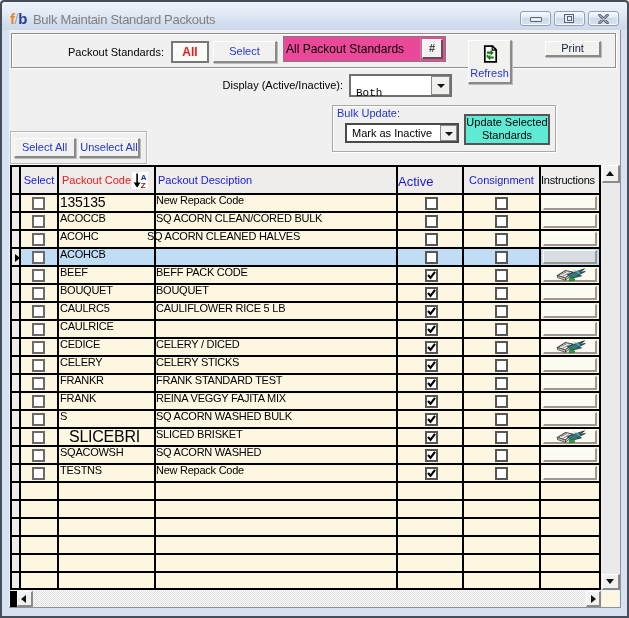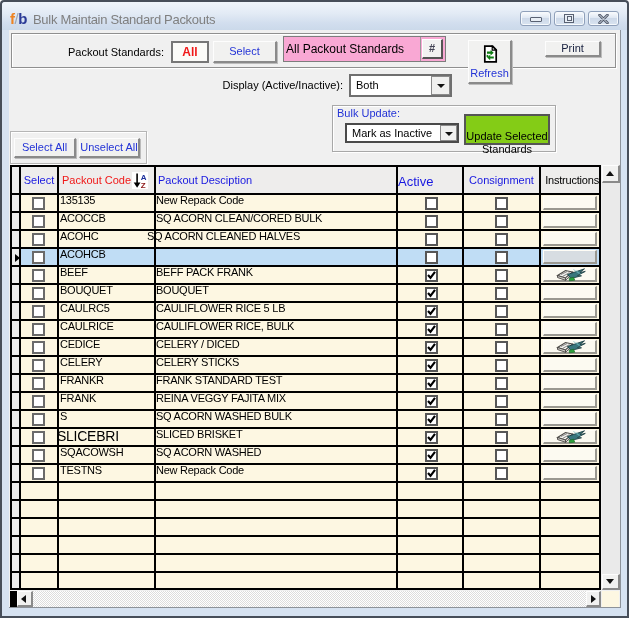--- a/index.html
+++ b/index.html
@@ -31,51 +31,51 @@
     <svg class="a" style="left:9px;top:2px;" width="11" height="10" viewBox="0 0 11 10">
       <path d="M1.5 1 L9.5 9 M9.5 1 L1.5 9" stroke="#4e5666" stroke-width="2.6" stroke-linecap="round"></path>
       <path d="M1.5 1 L9.5 9 M9.5 1 L1.5 9" stroke="#dce4ef" stroke-width="1" stroke-linecap="round"></path>
     </svg>
   </div>
 <div class="a" style="left:9px;top:30px;width:611px;height:577px;background:#f0f0f0;border-right:1px solid #8d9299;border-bottom:1px solid #8d9299;"></div>
 <div class="a" style="left:11px;top:33px;width:603px;height:33px;border:1px solid #8f8f8f;box-shadow:inset 1px 1px 0 #ffffff,1px 1px 0 #ffffff;"></div>
 <div class="a" style="left:20px;top:46px;width:144px;text-align:right;font-size:11px;color:#000;">Packout Standards:</div>
 <div class="a" style="left:171px;top:41px;width:38px;height:22px;background:#fbfbf8;border:2px solid #777;box-sizing:border-box;text-align:center;font-size:12px;font-weight:bold;color:#f01818;line-height:18px;">All</div>
 <div class="a raised btxt" style="left:213px;top:41px;width:61px;height:19px;font-size:11px;line-height:18px;">Select</div>
-<div class="a" style="left:283px;top:36px;width:161px;height:24px;border:1px solid #7d7d7d;background:#f9a8d4;">
+<div class="a" style="left:283px;top:36px;width:161px;height:24px;border:1px solid #7d7d7d;background:#ec4899;">
     <div class="a" style="left:0;top:0;width:137px;height:24px;border-right:1px solid #999;white-space:nowrap;overflow:hidden;font-size:12px;color:#000;line-height:24px;padding-left:2px;box-sizing:border-box;">All Packout Standards</div>
     <div class="a" style="left:138px;top:2px;width:21px;height:20px;background:#f2f2f1;border-top:1px solid #fff;border-left:1px solid #fff;border-right:2px solid #555;border-bottom:2px solid #555;box-sizing:border-box;text-align:center;font-size:11px;font-weight:bold;color:#445;line-height:16px;">#</div>
   </div>
 <div class="a raised" style="left:468px;top:40px;width:41px;height:41px;">
     <svg width="17" height="18" viewBox="0 0 17 18" style="position:absolute;left:13px;top:4px;">
       <path d="M2.8 1.2 L10.6 1.2 L14.2 4.8 L14.2 16.8 L2.8 16.8 Z" fill="#ffffff" stroke="#000" stroke-width="1.7"></path>
       <path d="M10.2 1.4 L10.2 5.2 L14 5.2 Z" fill="#ffffff" stroke="#000" stroke-width="1.2"></path>
       <path d="M5.0 6.6 L8.6 6.6 L8.6 4.9 L11.7 7.7 L8.6 10.4 L8.6 8.7 L5.0 8.7 Z" fill="#0e7d12"></path>
       <rect x="4.6" y="9.9" width="1.7" height="2.2" fill="#0e7d12"></rect>
       <path d="M11.8 12.3 L8.2 12.3 L8.2 14.0 L5.1 11.2 L8.2 8.5 L8.2 10.2 L11.8 10.2 Z" fill="#0e7d12" transform="translate(0,1.2)"></path>
     </svg>
     <div class="a btxt" style="left:0;top:26px;width:41px;font-size:11px;">Refresh</div>
   </div>
 <div class="a raised" style="left:545px;top:41px;width:53px;height:13px;text-align:center;font-size:11px;color:#17203f;line-height:13px;">Print</div>
 <div class="a" style="left:180px;top:79px;width:163px;text-align:right;font-size:11px;color:#000;">Display (Active/Inactive):</div>
 <div class="a" style="left:349px;top:74px;width:103px;height:23px;border:2px solid #6f6f6f;background:#fff;box-sizing:border-box;">
-    <div class="a" style="left:5px;top:3px;font-size:11px;color:#000;">Both</div>
+    <div class="a" style="left:5px;top:11px;font-size:11px;color:#000;font-family:Liberation Mono, monospace;">Both</div>
     <div class="a" style="left:80px;top:0px;width:19px;height:19px;background:#f0f0ef;border:1px solid #8a8a8a;box-sizing:border-box;">
       <div class="a" style="left:5px;top:7px;width:0;height:0;border-left:4px solid transparent;border-right:4px solid transparent;border-top:4px solid #111;"></div>
     </div>
   </div>
 <div class="a" style="left:332px;top:105px;width:222px;height:45px;border:1px solid #a8a8a8;box-shadow:inset 1px 1px 0 #ffffff,1px 1px 0 #ffffff;"></div>
 <div class="a" style="left:337px;top:107px;font-size:11px;color:#2333d6;">Bulk Update:</div>
 <div class="a" style="left:345px;top:123px;width:114px;height:20px;border:2px solid #4a4a4a;background:#fff;box-sizing:border-box;">
     <div class="a" style="left:5px;top:2px;font-size:11px;color:#000;">Mark as Inactive</div>
     <div class="a" style="left:93px;top:0px;width:17px;height:16px;background:#f0f0ef;border:1px solid #8a8a8a;box-sizing:border-box;">
       <div class="a" style="left:4px;top:6px;width:0;height:0;border-left:4px solid transparent;border-right:4px solid transparent;border-top:4px solid #111;"></div>
     </div>
   </div>
-<div class="a" style="left:464px;top:114px;width:86px;height:31px;background:#84cc16;border:2px solid #555;box-sizing:border-box;text-align:center;font-size:11px;color:#000;line-height:13px;padding-top:14px;white-space:nowrap;">Update Selected<br>Standards</div>
+<div class="a" style="left:464px;top:114px;width:86px;height:31px;background:#5eead4;border:2px solid #555;box-sizing:border-box;text-align:center;font-size:11px;color:#000;line-height:13px;padding-top:0px;white-space:nowrap;">Update Selected<br>Standards</div>
 <div class="a" style="left:10px;top:131px;width:135px;height:31px;border:1px solid #b5b5b5;box-shadow:inset 1px 1px 0 #ffffff,1px 1px 0 #ffffff;"></div>
 <div class="a raised btxt" style="left:14px;top:138px;width:59px;height:17px;font-size:11px;line-height:16px;white-space:nowrap;">Select All</div>
 <div class="a raised btxt" style="left:79px;top:138px;width:58px;height:17px;font-size:11px;line-height:16px;white-space:nowrap;">Unselect All</div>
 <div class="a" style="left:10px;top:165px;width:591px;height:425px;background:#fdf7e2;border:2px solid #000000;box-sizing:border-box;">
 <div class="a" style="left:0;top:0;width:587px;height:26px;background:#eeedec;"></div>
 <div class="a" style="left:0;top:0;width:7px;height:421px;background:#ececec;"></div>
 <div class="a" style="left:9px;top:81px;width:578px;height:17px;background:#c0ddf5;"></div>
 <div class="a" style="left:0;top:26px;width:587px;height:2px;background:#000000;"></div>
 <div class="a" style="left:0;top:44px;width:587px;height:2px;background:#000000;"></div>
 <div class="a" style="left:0;top:62px;width:587px;height:2px;background:#000000;"></div>
@@ -110,24 +110,24 @@
       <svg width="16" height="17" viewBox="0 0 16 17" style="position:absolute;left:0;top:0;">
         <rect x="4.3" y="1.5" width="1.6" height="10" fill="#000"></rect>
         <path d="M1.7 10.5 L8.5 10.5 L5.1 15.8 Z" fill="#000"></path>
         <text x="8.7" y="8.2" font-size="8" font-weight="bold" fill="#1c2f9c" font-family="Liberation Sans">A</text>
         <text x="8.7" y="16.2" font-size="8" font-weight="bold" fill="#8c1616" font-family="Liberation Sans">Z</text>
       </svg>
     </div>
 <div class="a" style="left:146px;top:7px;width:238px;text-align:left;font-size:11px;color:#1818e0;">Packout Desciption</div>
 <div class="a" style="left:386px;top:7px;width:86px;text-align:left;font-size:13px;color:#1818e0;">Active</div>
 <div class="a" style="left:452px;top:7px;width:75px;text-align:center;font-size:11px;color:#1818e0;">Consignment</div>
-<div class="a" style="left:529px;top:7px;width:58px;text-align:right;font-size:11px;letter-spacing:-0.2px;color:#000;">Instructions</div>
+<div class="a" style="left:529px;top:7px;width:58px;text-align:left;font-size:11px;letter-spacing:-0.2px;color:#000;">Instructions</div>
 <div class="a" style="left:3px;top:87px;width:0;height:0;border-top:4px solid transparent;border-bottom:4px solid transparent;border-left:5px solid #000;"></div>
 <div class="a chk" style="left:20px;top:30px;border-color:#6a6a6a;"></div>
-<div class="a" style="left:48px;top:27px;font-size:11px;letter-spacing:-0.25px;color:#000;white-space:nowrap;">135135</div>
+<div class="a" style="left:48px;top:27px;font-size:14px;letter-spacing:-0.25px;color:#000;white-space:nowrap;">135135</div>
 <div class="a" style="left:144px;top:27px;font-size:11px;letter-spacing:-0.25px;color:#000;white-space:nowrap;">New Repack Code</div>
 <div class="a chk" style="left:413px;top:30px;border-color:#565656;"></div>
 <div class="a chk" style="left:483px;top:30px;border-color:#565656;"></div>
 <div class="a instrbtn" style="left:531px;top:29px;width:54px;height:14px;box-sizing:border-box;background:#fcfaf1;"></div>
 <div class="a chk" style="left:20px;top:48px;border-color:#6a6a6a;"></div>
 <div class="a" style="left:48px;top:45px;font-size:11px;letter-spacing:-0.25px;color:#000;white-space:nowrap;">ACOCCB</div>
 <div class="a" style="left:144px;top:45px;font-size:11px;letter-spacing:-0.25px;color:#000;white-space:nowrap;">SQ ACORN CLEAN/CORED BULK</div>
 <div class="a chk" style="left:413px;top:48px;border-color:#565656;"></div>
 <div class="a chk" style="left:483px;top:48px;border-color:#565656;"></div>
 <div class="a instrbtn" style="left:531px;top:47px;width:54px;height:14px;box-sizing:border-box;background:#fcfaf1;"></div>
@@ -137,21 +137,21 @@
 <div class="a chk" style="left:413px;top:66px;border-color:#565656;"></div>
 <div class="a chk" style="left:483px;top:66px;border-color:#565656;"></div>
 <div class="a instrbtn" style="left:531px;top:65px;width:54px;height:14px;box-sizing:border-box;background:#fcfaf1;"></div>
 <div class="a chk" style="left:20px;top:84px;border-color:#6a6a6a;"></div>
 <div class="a" style="left:48px;top:81px;font-size:11px;letter-spacing:-0.25px;color:#000;white-space:nowrap;">ACOHCB</div>
 <div class="a chk" style="left:413px;top:84px;border-color:#565656;"></div>
 <div class="a chk" style="left:483px;top:84px;border-color:#565656;"></div>
 <div class="a instrbtn" style="left:531px;top:83px;width:54px;height:14px;box-sizing:border-box;background:#d7dde2;"></div>
 <div class="a chk" style="left:20px;top:102px;border-color:#6a6a6a;"></div>
 <div class="a" style="left:48px;top:99px;font-size:11px;letter-spacing:-0.25px;color:#000;white-space:nowrap;">BEEF</div>
-<div class="a" style="left:144px;top:99px;font-size:11px;letter-spacing:-0.25px;color:#000;white-space:nowrap;">BEFF PACK FRANK</div>
+<div class="a" style="left:144px;top:99px;font-size:11px;letter-spacing:-0.25px;color:#000;white-space:nowrap;">BEFF PACK CODE</div>
 <div class="a chk" style="left:413px;top:102px;border-color:#565656;">
       <svg width="9" height="9" viewBox="0 0 9 9" style="position:absolute;left:0px;top:0px;">
         <path d="M1 4 L3.5 6.8 L8 0.8" stroke="#000" stroke-width="2.2" fill="none"></path>
       </svg>
     </div>
 <div class="a chk" style="left:483px;top:102px;border-color:#565656;"></div>
 <div class="a instrbtn" style="left:531px;top:101px;width:54px;height:14px;box-sizing:border-box;background:#fcfaf1;">
       <div class="a" style="left:12px;top:-1px;"><svg width="30" height="14" viewBox="0 0 30 14">
           <path d="M1.5 7.5 L9.5 2.5 L16.5 4 L9.5 10 Z" fill="#f2f2ef" stroke="#4a4744" stroke-width="1.1"></path>
           <path d="M1.5 7.5 L1.5 9.5 L9.5 12.3 L9.5 10 Z" fill="#cfccc7" stroke="#4a4744" stroke-width="0.9"></path>
@@ -177,21 +177,20 @@
 <div class="a" style="left:144px;top:135px;font-size:11px;letter-spacing:-0.25px;color:#000;white-space:nowrap;">CAULIFLOWER RICE 5 LB</div>
 <div class="a chk" style="left:413px;top:138px;border-color:#565656;">
       <svg width="9" height="9" viewBox="0 0 9 9" style="position:absolute;left:0px;top:0px;">
         <path d="M1 4 L3.5 6.8 L8 0.8" stroke="#000" stroke-width="2.2" fill="none"></path>
       </svg>
     </div>
 <div class="a chk" style="left:483px;top:138px;border-color:#565656;"></div>
 <div class="a instrbtn" style="left:531px;top:137px;width:54px;height:14px;box-sizing:border-box;background:#fcfaf1;"></div>
 <div class="a chk" style="left:20px;top:156px;border-color:#6a6a6a;"></div>
 <div class="a" style="left:48px;top:153px;font-size:11px;letter-spacing:-0.25px;color:#000;white-space:nowrap;">CAULRICE</div>
-<div class="a" style="left:144px;top:153px;font-size:11px;letter-spacing:-0.25px;color:#000;white-space:nowrap;">CAULIFLOWER RICE, BULK</div>
 <div class="a chk" style="left:413px;top:156px;border-color:#565656;">
       <svg width="9" height="9" viewBox="0 0 9 9" style="position:absolute;left:0px;top:0px;">
         <path d="M1 4 L3.5 6.8 L8 0.8" stroke="#000" stroke-width="2.2" fill="none"></path>
       </svg>
     </div>
 <div class="a chk" style="left:483px;top:156px;border-color:#565656;"></div>
 <div class="a instrbtn" style="left:531px;top:155px;width:54px;height:14px;box-sizing:border-box;background:#fcfaf1;"></div>
 <div class="a chk" style="left:20px;top:174px;border-color:#6a6a6a;"></div>
 <div class="a" style="left:48px;top:171px;font-size:11px;letter-spacing:-0.25px;color:#000;white-space:nowrap;">CEDICE</div>
 <div class="a" style="left:144px;top:171px;font-size:11px;letter-spacing:-0.25px;color:#000;white-space:nowrap;">CELERY / DICED</div>
@@ -246,21 +245,21 @@
 <div class="a" style="left:48px;top:243px;font-size:11px;letter-spacing:-0.25px;color:#000;white-space:nowrap;">S</div>
 <div class="a" style="left:144px;top:243px;font-size:11px;letter-spacing:-0.25px;color:#000;white-space:nowrap;">SQ ACORN WASHED BULK</div>
 <div class="a chk" style="left:413px;top:246px;border-color:#565656;">
       <svg width="9" height="9" viewBox="0 0 9 9" style="position:absolute;left:0px;top:0px;">
         <path d="M1 4 L3.5 6.8 L8 0.8" stroke="#000" stroke-width="2.2" fill="none"></path>
       </svg>
     </div>
 <div class="a chk" style="left:483px;top:246px;border-color:#565656;"></div>
 <div class="a instrbtn" style="left:531px;top:245px;width:54px;height:14px;box-sizing:border-box;background:#fcfaf1;"></div>
 <div class="a chk" style="left:20px;top:264px;border-color:#6a6a6a;"></div>
-<div class="a" style="left:32px;top:261px;font-size:14px;letter-spacing:-0.25px;color:#000;white-space:nowrap;padding-left:13px;">SLICEBRI</div>
+<div class="a" style="left:44px;top:261px;font-size:16px;letter-spacing:-0.25px;color:#000;white-space:nowrap;padding-left:13px;">SLICEBRI</div>
 <div class="a" style="left:144px;top:261px;font-size:11px;letter-spacing:-0.25px;color:#000;white-space:nowrap;">SLICED BRISKET</div>
 <div class="a chk" style="left:413px;top:264px;border-color:#565656;">
       <svg width="9" height="9" viewBox="0 0 9 9" style="position:absolute;left:0px;top:0px;">
         <path d="M1 4 L3.5 6.8 L8 0.8" stroke="#000" stroke-width="2.2" fill="none"></path>
       </svg>
     </div>
 <div class="a chk" style="left:483px;top:264px;border-color:#565656;"></div>
 <div class="a instrbtn" style="left:531px;top:263px;width:54px;height:14px;box-sizing:border-box;background:#fcfaf1;">
       <div class="a" style="left:12px;top:-1px;"><svg width="30" height="14" viewBox="0 0 30 14">
           <path d="M1.5 7.5 L9.5 2.5 L16.5 4 L9.5 10 Z" fill="#f2f2ef" stroke="#4a4744" stroke-width="1.1"></path>

